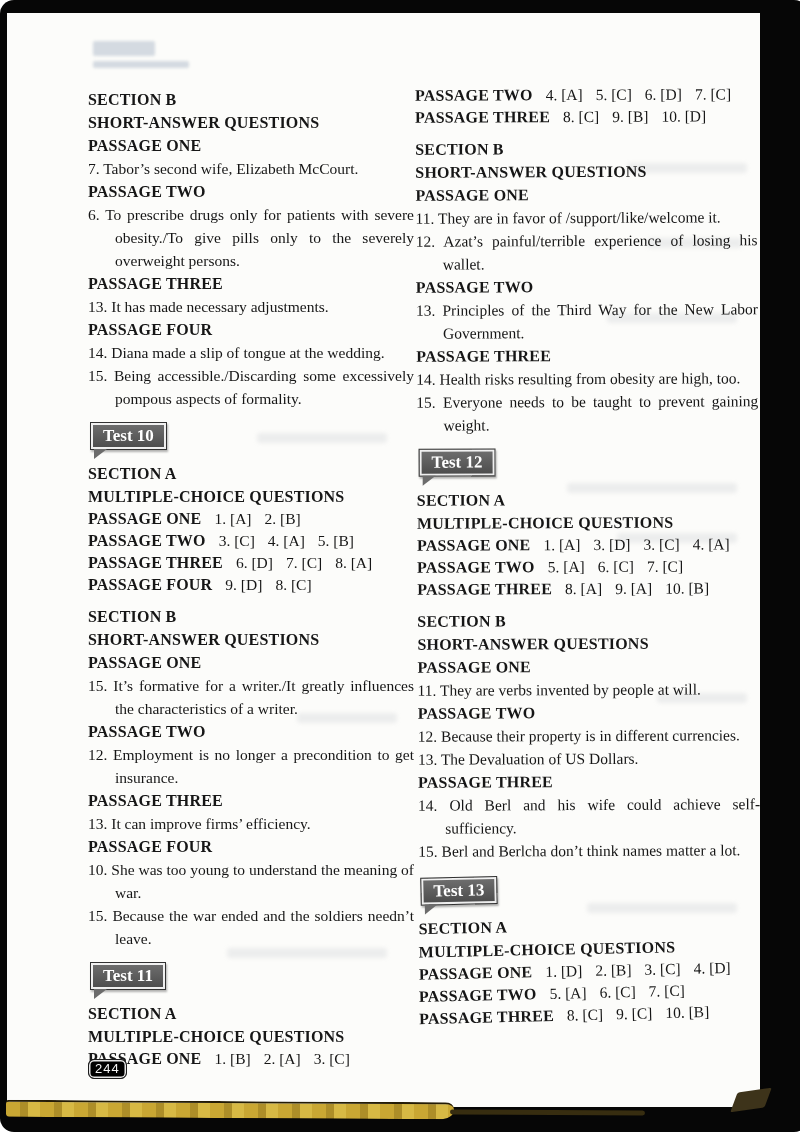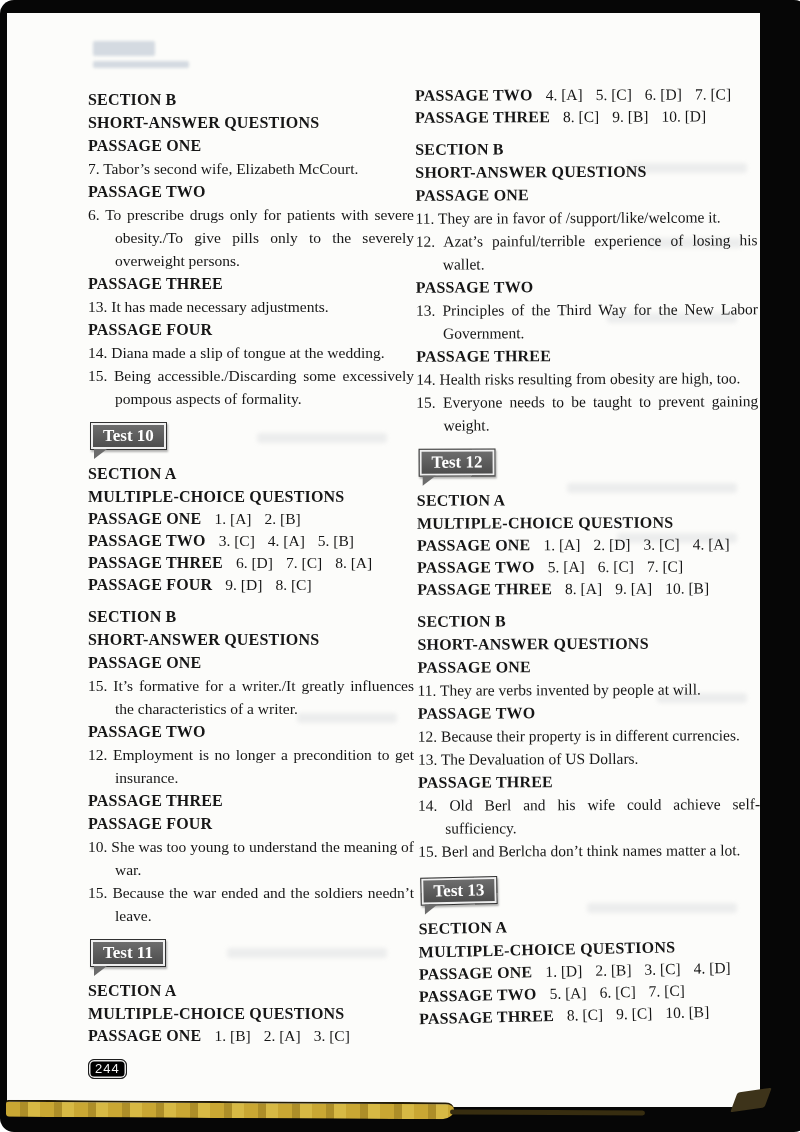--- a/index.html
+++ b/index.html
@@ -126,20 +126,21 @@
           <span class="mc-item">9. [D]</span>
           <span class="mc-item">8. [C]</span>
         </div>
         <div class="heading gap">SECTION B</div>
         <div class="heading">SHORT-ANSWER QUESTIONS</div>
         <div class="heading">PASSAGE ONE</div>
         <div class="answer">15. It’s formative for a writer./It greatly influences the characteristics of a writer.</div>
         <div class="heading">PASSAGE TWO</div>
         <div class="answer">12. Employment is no longer a precondition to get insurance.</div>
         <div class="heading">PASSAGE THREE</div>
+        <div class="answer">13. It can improve firms’ efficiency.</div>
         <div class="heading">PASSAGE FOUR</div>
         <div class="answer">10. She was too young to understand the meaning of war.</div>
         <div class="answer">15. Because the war ended and the soldiers needn’t leave.</div>
         <div class="badge-wrap"><span class="test-badge">Test 11<span class="badge-tail"></span></span></div>
         <div class="heading">SECTION A</div>
         <div class="heading">MULTIPLE-CHOICE QUESTIONS</div>
         <div class="mc-row">
           <span class="mc-label">PASSAGE ONE</span>
           <span class="mc-item">1. [B]</span>
           <span class="mc-item">2. [A]</span>
@@ -169,21 +170,21 @@
         <div class="answer">13. Principles of the Third Way for the New Labor Government.</div>
         <div class="heading">PASSAGE THREE</div>
         <div class="answer">14. Health risks resulting from obesity are high, too.</div>
         <div class="answer">15. Everyone needs to be taught to prevent gaining weight.</div>
         <div class="badge-wrap"><span class="test-badge">Test 12<span class="badge-tail"></span></span></div>
         <div class="heading">SECTION A</div>
         <div class="heading">MULTIPLE-CHOICE QUESTIONS</div>
         <div class="mc-row">
           <span class="mc-label">PASSAGE ONE</span>
           <span class="mc-item">1. [A]</span>
-          <span class="mc-item">2. [D]</span>
+          <span class="mc-item">3. [D]</span>
           <span class="mc-item">3. [C]</span>
           <span class="mc-item">4. [A]</span>
         </div>
         <div class="mc-row">
           <span class="mc-label">PASSAGE TWO</span>
           <span class="mc-item">5. [A]</span>
           <span class="mc-item">6. [C]</span>
           <span class="mc-item">7. [C]</span>
         </div>
         <div class="mc-row">

